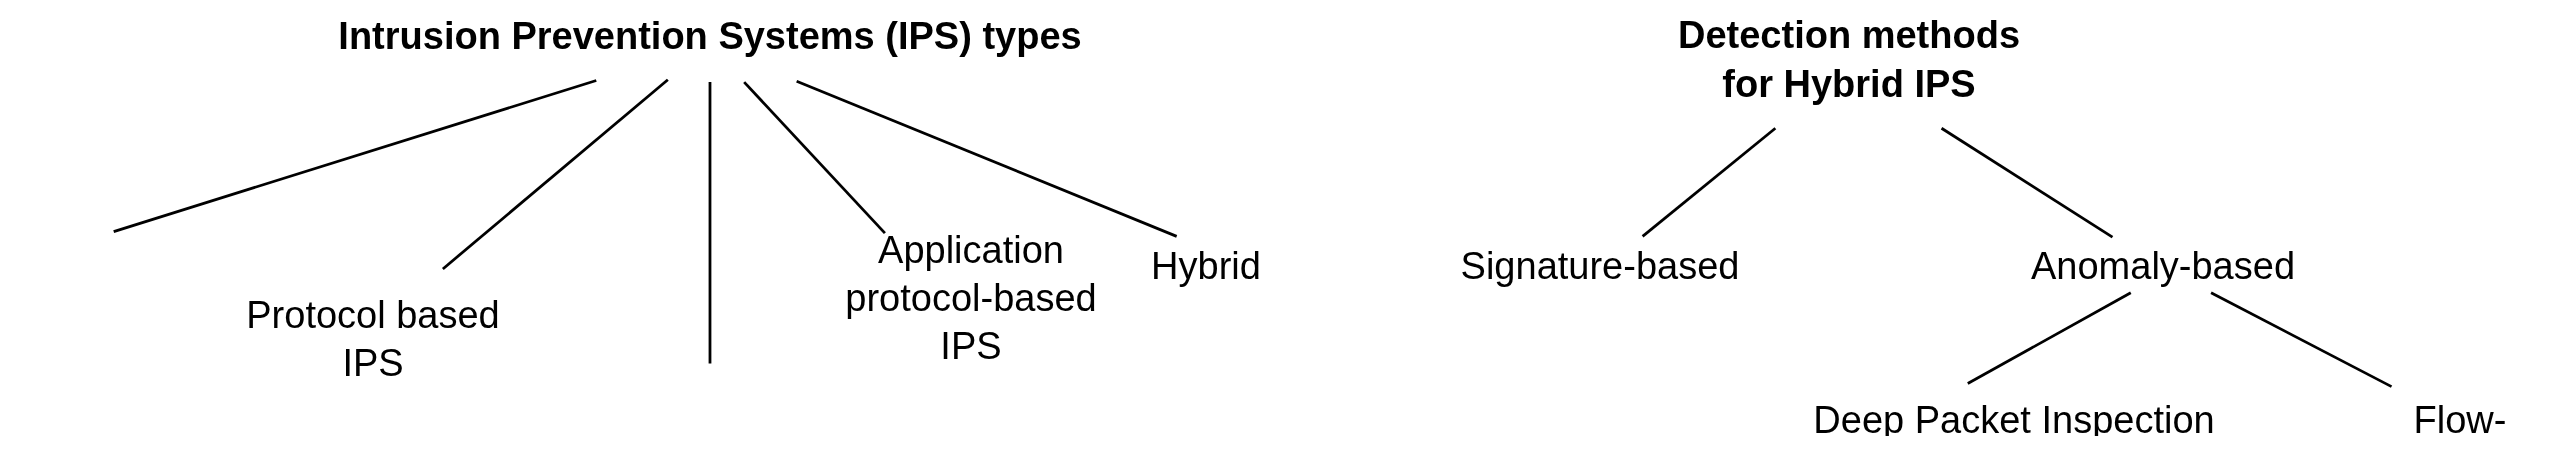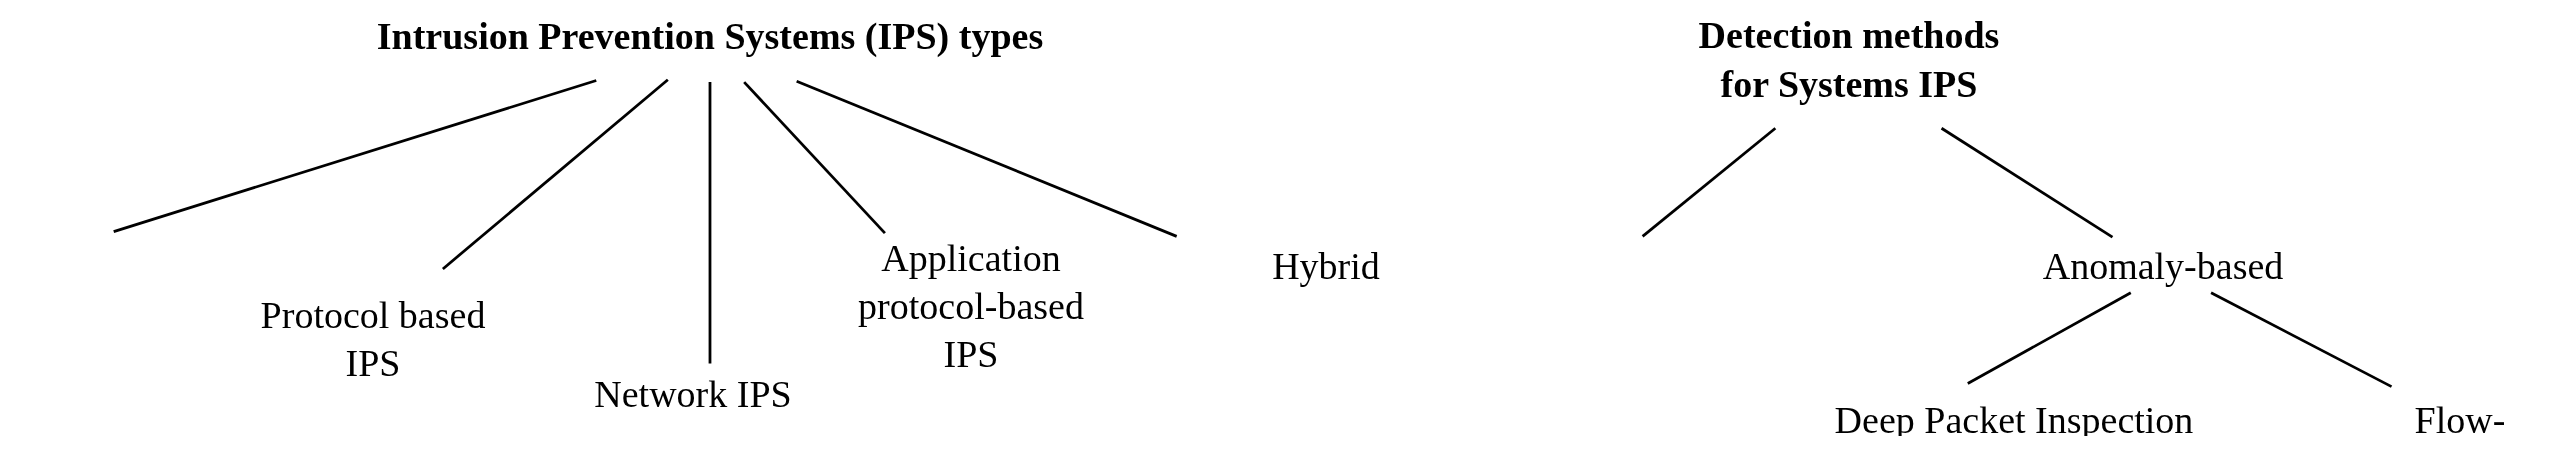--- a/index.html
+++ b/index.html
@@ -1,21 +1,21 @@
 <!DOCTYPE html>
 <html style="font-size:12.7px"><head>
 <meta charset="utf-8">
 <style>
   html, body { margin: 0; padding: 0; background: #ffffff; }
   .canvas {
     position: relative;
     width: 2576px;
     height: 436px;
     background: #ffffff;
-    font-family: Liberation Serif, serif;
+    font-family: Liberation Sans, sans-serif;
     color: #000000;
     overflow: hidden;
   }
   .edges-layer {
     position: absolute;
     left: 0; top: 0;
     width: 2576px; height: 456px;
   }
   .node, .tree-title {
     position: absolute;
@@ -28,22 +28,22 @@
   }
   .tree-title {
     font-weight: bold;
     line-height: 49px;
   }
   
   .t-left-title   { left: 710px;  top: 12px; }
   .n-host         { left: 93px;  top: 242px; }
   .n-protocol     { left: 373px;  top: 291px; }
   .n-network      { left: 693px;  top: 370px; }
-  .n-app-protocol { left: 971px; top: 234px; }
-  .n-hybrid       { left: 1326px; top: 242px; }
+  .n-app-protocol { left: 971px; top: 226px; }
+  .n-hybrid       { left: 1206px; top: 242px; }
   
   .t-right-title  { left: 1849px; top: 11px; }
   .n-signature    { left: 1600px; top: 242px; }
   .n-anomaly      { left: 2163px; top: 242px; }
   .n-dpi          { left: 2014px; top: 396px; }
   .n-flow         { left: 2460px; top: 396px; }
 </style>
 </head>
 <body>
 
@@ -60,27 +60,27 @@
     <line x1="2233" y1="161" x2="2066" y2="297" stroke="#000000" stroke-width="3.5"></line>
     <line x1="2442" y1="161" x2="2657" y2="298" stroke="#000000" stroke-width="3.5"></line>
     <line x1="2680" y1="368" x2="2475" y2="482" stroke="#000000" stroke-width="3.5"></line>
     <line x1="2781" y1="368" x2="3008" y2="486" stroke="#000000" stroke-width="3.5"></line>
   </svg>
 
   <div class="tree-title t-left-title">Intrusion Prevention Systems (IPS) types</div>
 
   <div class="node n-protocol">Protocol based
 IPS</div>
-  <div class="node n-network">Network IPS</div>
   <div class="node n-app-protocol">Application
 protocol-based
 IPS</div>
   <div class="node n-hybrid">Hybrid</div>
 
   <div class="tree-title t-right-title">Detection methods
-for Systems IPS</div>
+for Hybrid IPS</div>
 
+  <div class="node n-signature">Signature-based</div>
   <div class="node n-dpi">Deep Packet Inspection</div>
   <div class="node n-anomaly">Anomaly-based</div>
   <div class="node n-flow">Flow-based</div>
 
 </div>
 
 
 </body></html>

